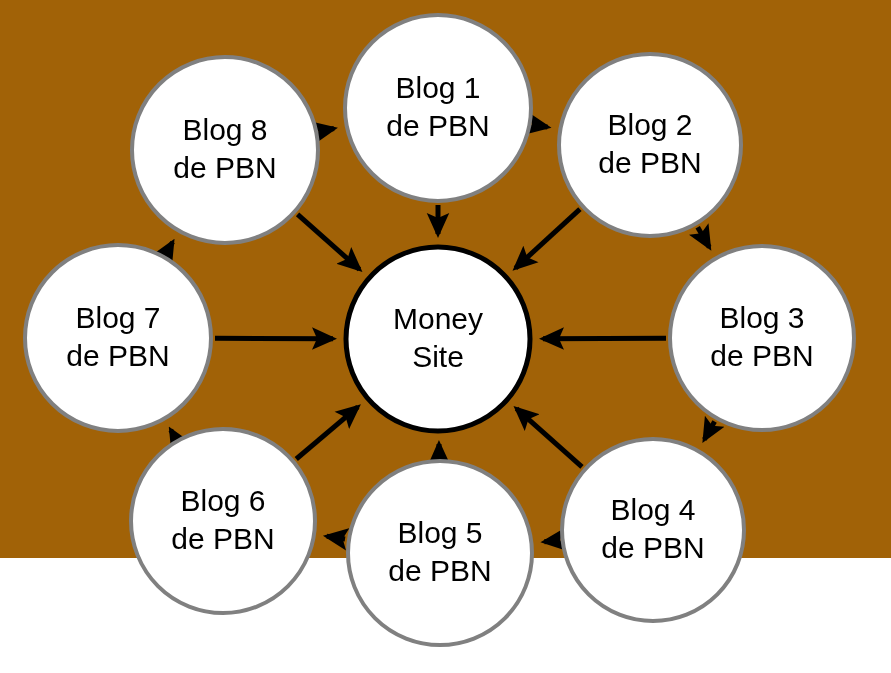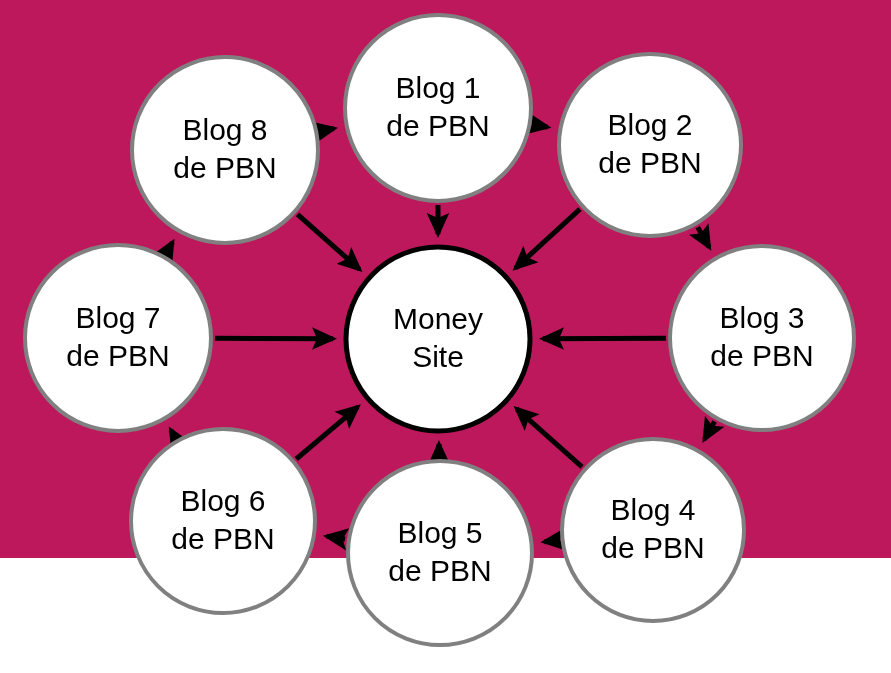--- a/index.html
+++ b/index.html
@@ -10,21 +10,21 @@
   body {
     width: 891px;
     height: 673px;
     font-family: "Liberation Sans", sans-serif;
     overflow: hidden;
   }
   #diagram-root {
     position: relative;
     width: 891px;
     height: 558px;
-    background: #be185d;
+    background: #a16207;
   }
   svg.diagram-canvas {
     position: absolute;
     top: 0;
     left: 0;
     width: 891px;
     height: 673px;
     display: block;
   }
   .node-circle-outer {

